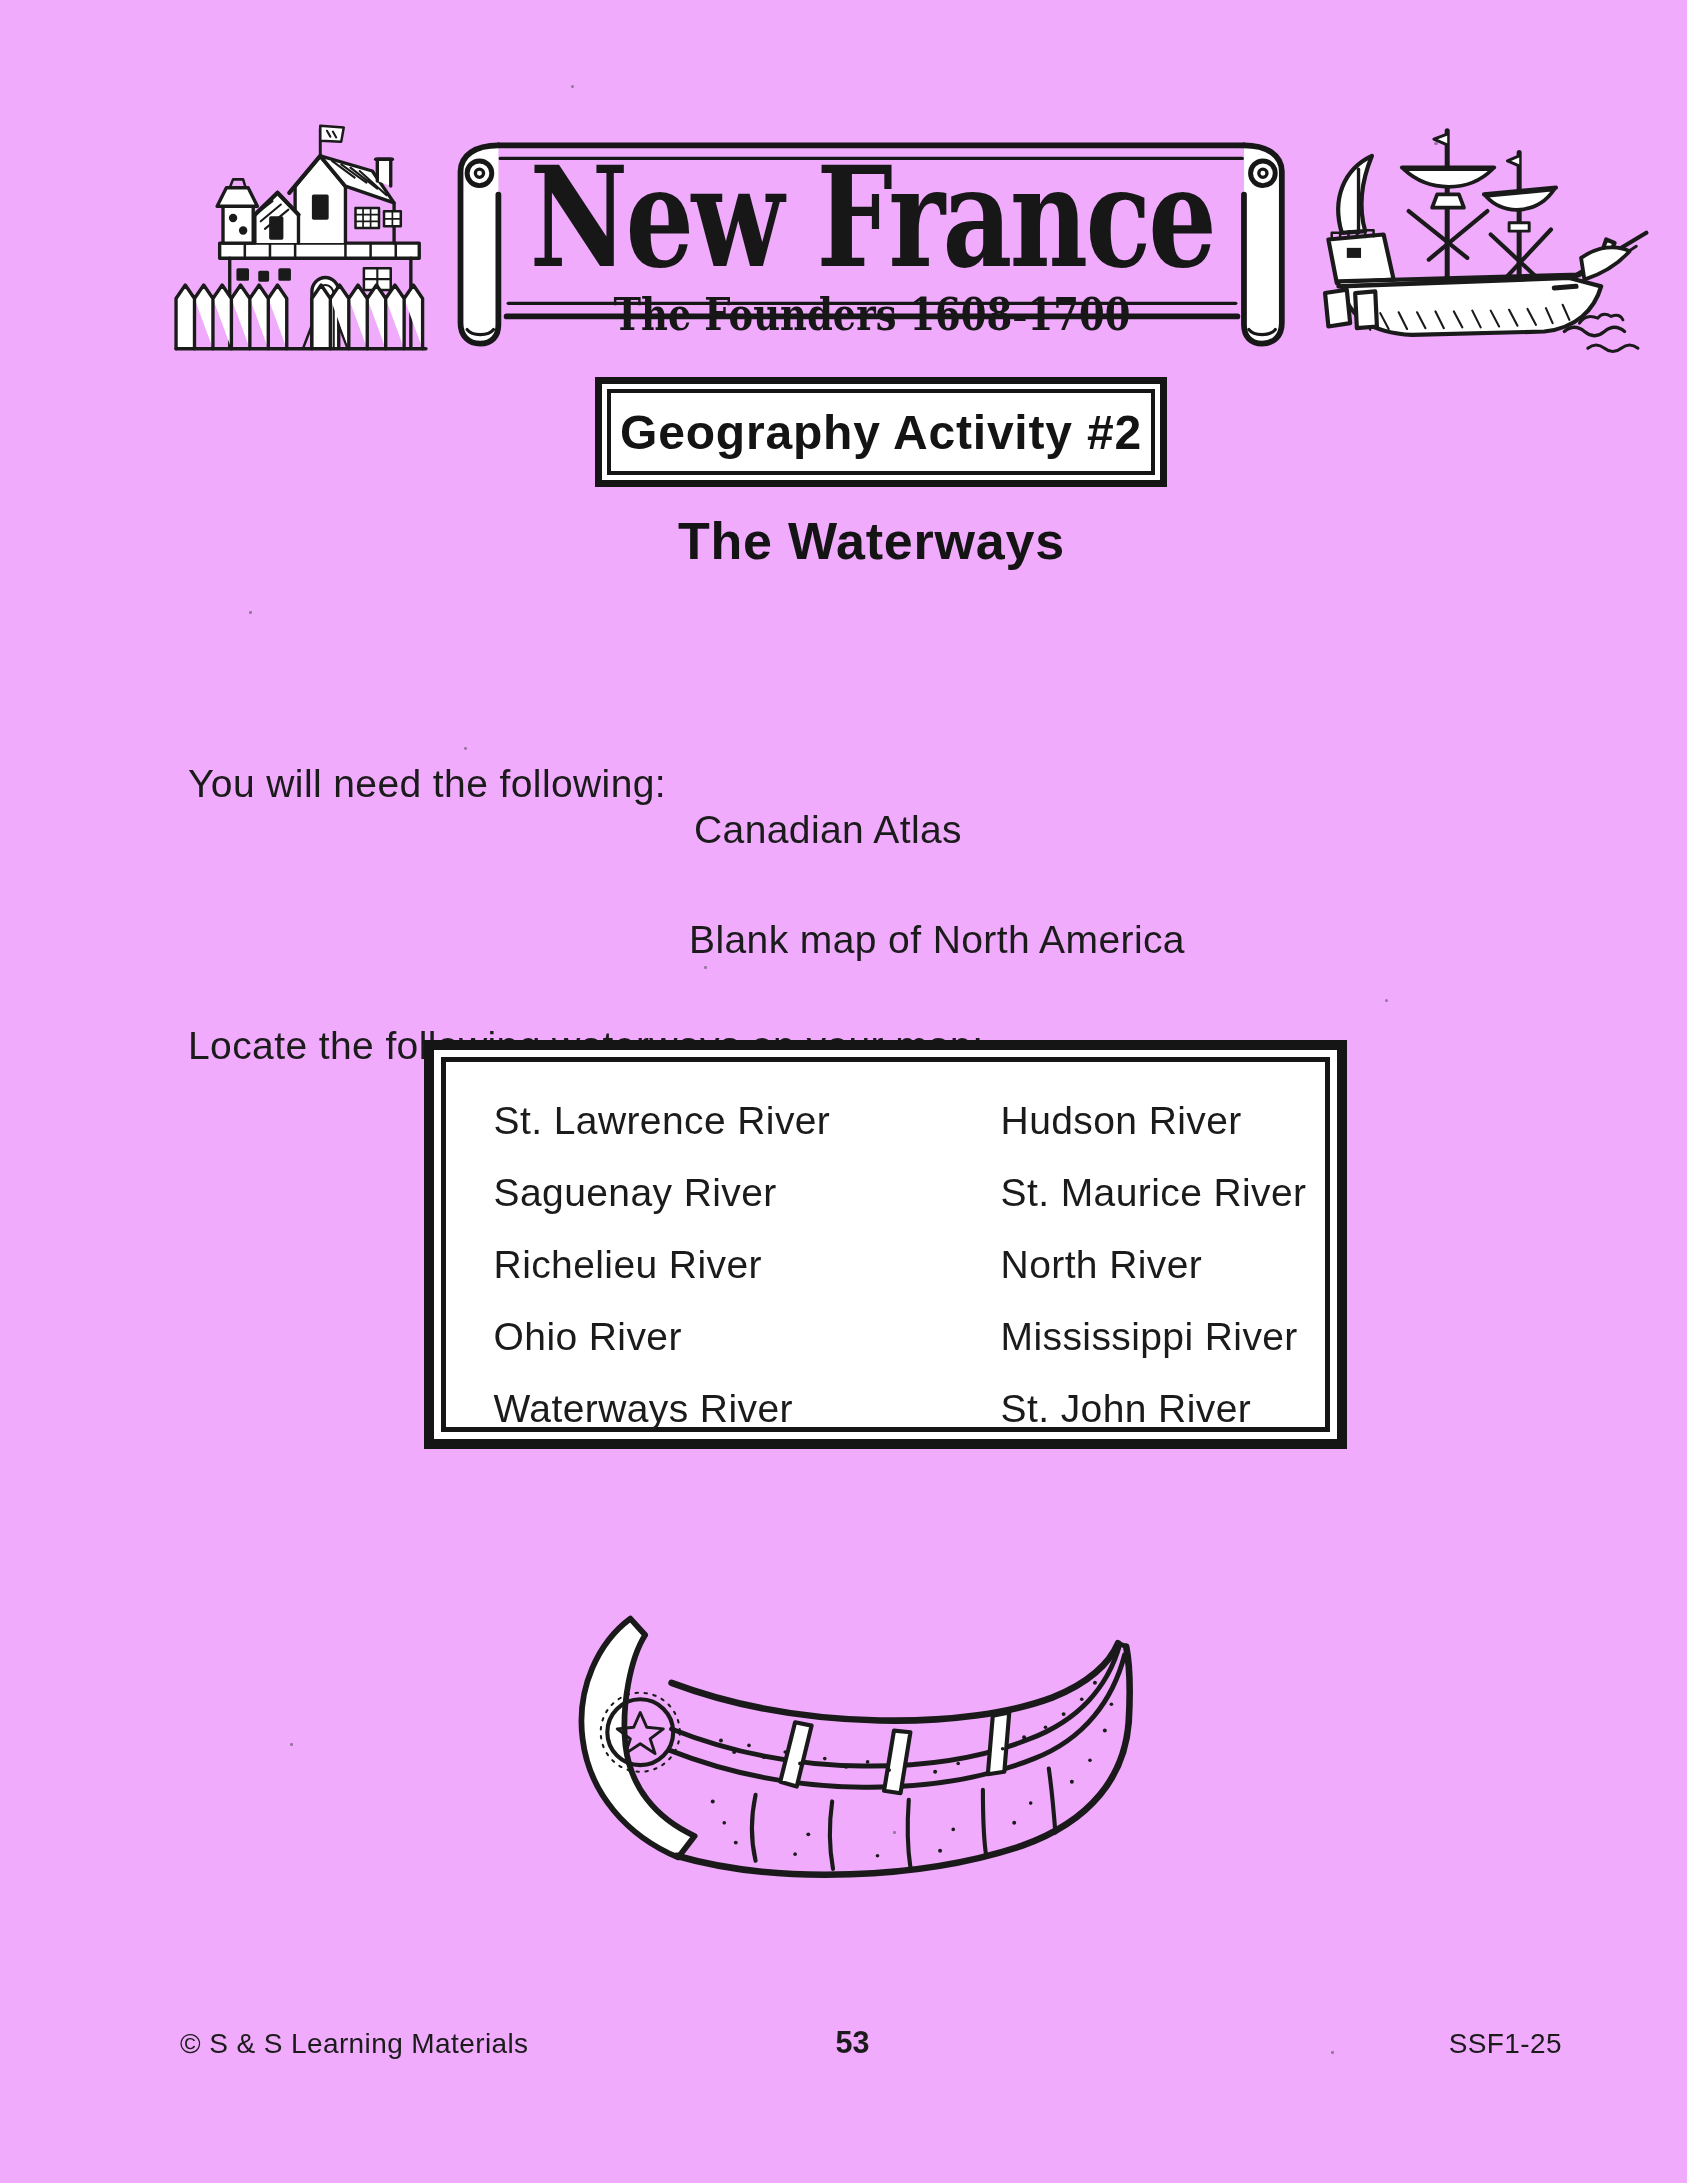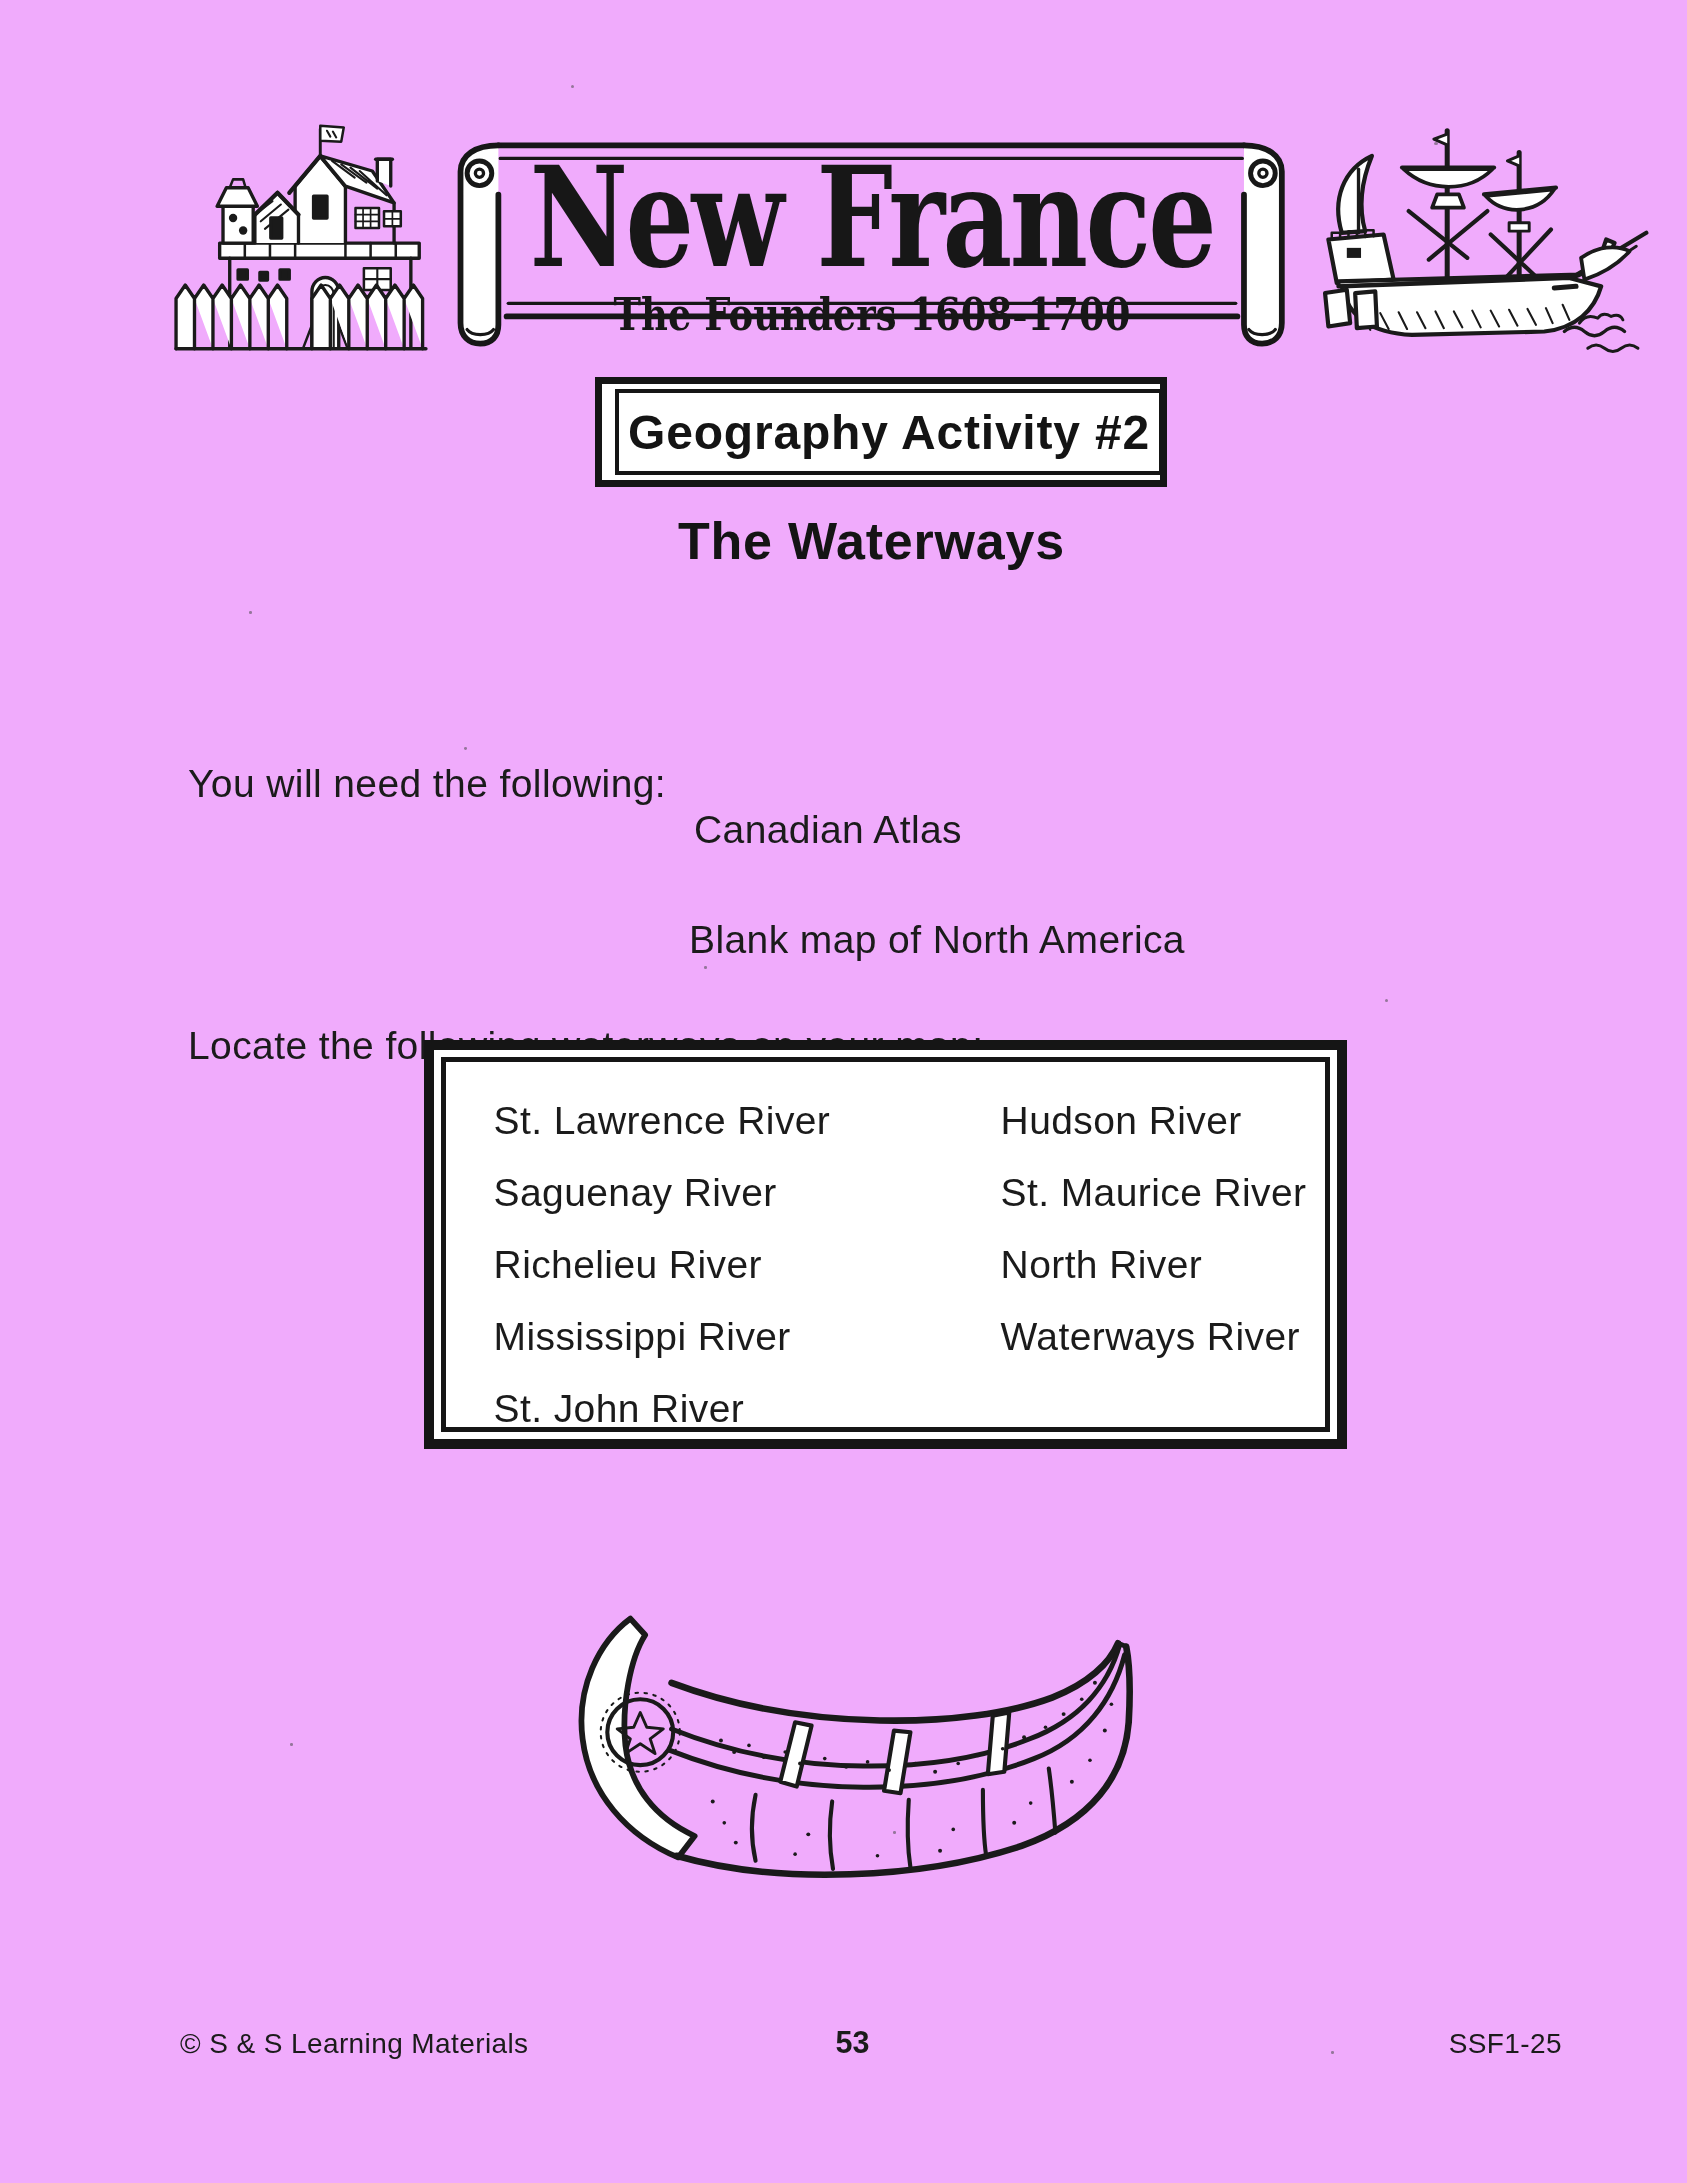--- a/index.html
+++ b/index.html
@@ -32,21 +32,21 @@
   }
 
   
   .activity-box{
     left:595px; top:377px; width:572px; height:110px;
     border:7.4px solid #151515; padding:5px; box-sizing:border-box;
     background:#fff;
   }
   .activity-box-inner{
     border:4.1px solid #151515; width:100%; height:100%;
-    box-sizing:border-box; display:flex; align-items:center; justify-content:center;margin-left:8px;
+    box-sizing:border-box; display:flex; align-items:center; justify-content:center;
   }
   .activity-label{
     font-weight:bold; font-size:48px; letter-spacing:0.8px; color:#141414;
     white-space:nowrap;
   }
 
   
   .page-heading{
     left:28px; width:1687px; top:511px; text-align:center;
     font-weight:bold; font-size:52px; letter-spacing:0.8px; color:#141414;
@@ -215,20 +215,21 @@
   <div class="abs body-txt locate-prompt">Locate the following waterways on your map:</div>
 
   <div class="abs rivers-box">
     <div class="rivers-box-inner">
       <div class="river-item">St. Lawrence River</div>
       <div class="river-item">Hudson River</div>
       <div class="river-item">Saguenay River</div>
       <div class="river-item">St. Maurice River</div>
       <div class="river-item">Richelieu River</div>
       <div class="river-item">North River</div>
+      <div class="river-item">Ohio River</div>
       <div class="river-item">Mississippi River</div>
       <div class="river-item">Waterways River</div>
       <div class="river-item">St. John River</div>
     </div>
   </div>
 
   <svg class="abs canoe-illo" viewBox="0 0 760 335" fill="none" stroke="#1a1a1a" stroke-width="6" stroke-linecap="round" stroke-linejoin="round">
 
     <path d="M100 14 C62 42 34 98 42 160 C50 226 96 278 158 304 L178 278 C130 256 100 218 94 168 C89 120 100 62 118 34 Z" fill="#fff" stroke-width="7"></path>
 

